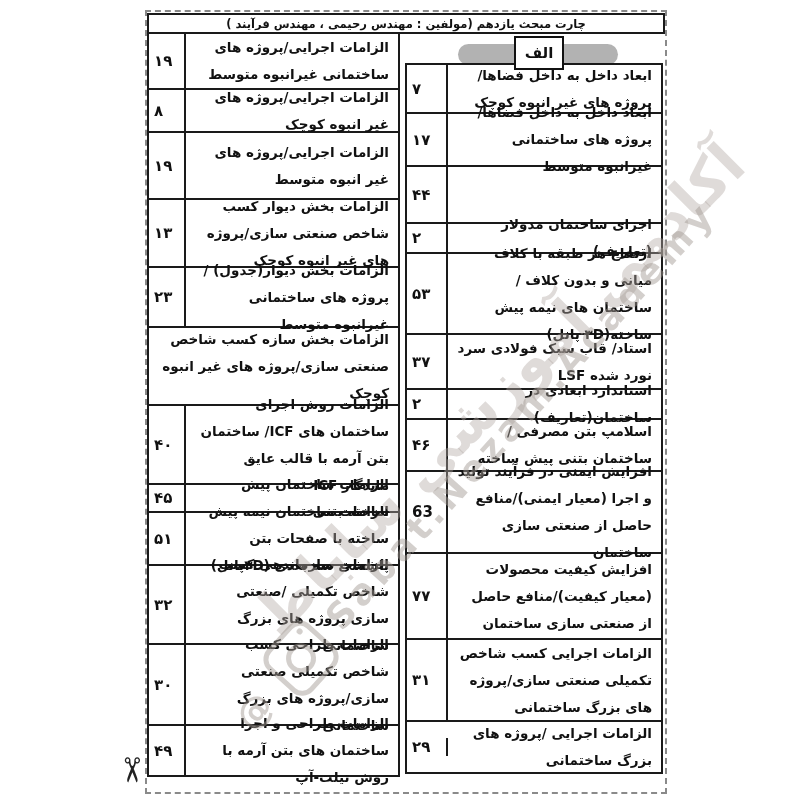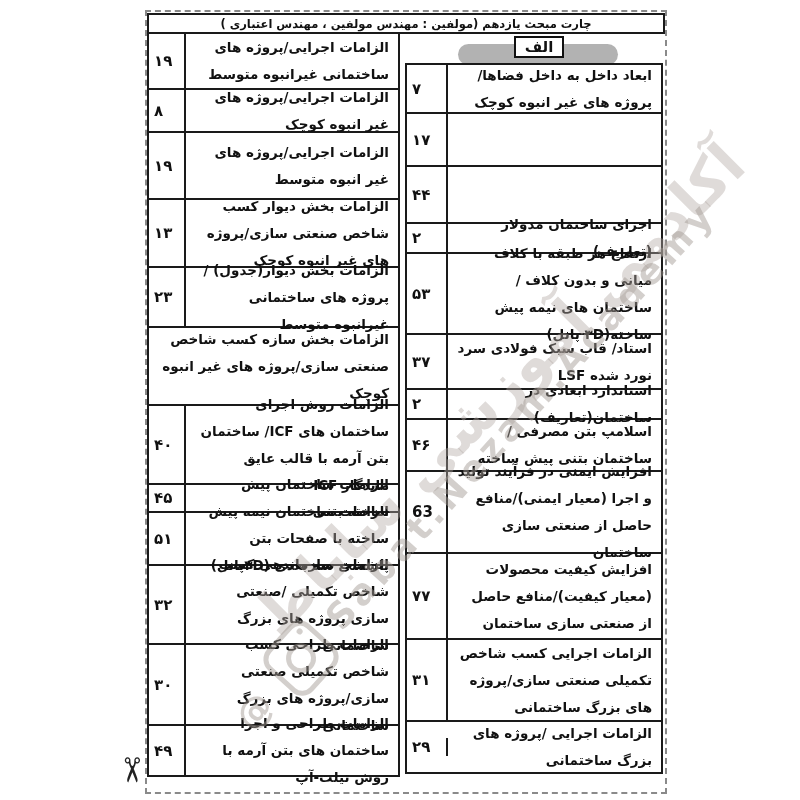--- a/index.html
+++ b/index.html
@@ -15,21 +15,21 @@
     position:absolute;left:147px;top:13px;width:514px;height:17px;
     border:2px solid #1a1a1a;background:#fff;box-sizing:content-box;
     display:flex;align-items:center;justify-content:center;
     font-size:11.5px;font-weight:bold;direction:rtl;white-space:nowrap;
   }
   .alef-pill{
     position:absolute;left:458px;top:44px;width:160px;height:21px;
     background:#b2b2b2;border-radius:11px;
   }
   .alef-box{
-    position:absolute;left:514px;top:36px;width:50px;height:22px;
+    position:absolute;left:514px;top:36px;width:50px;height:34px;
     background:#fff;border:2.5px solid #111;box-sizing:border-box;
     display:flex;align-items:center;justify-content:center;
     font-size:15px;font-weight:bold;z-index:3;direction:rtl;
   }
   .tbl{
     position:absolute;background:transparent;border:2px solid #1a1a1a;
     display:flex;flex-direction:column;box-sizing:content-box;
   }
   .tbl-left{left:147px;top:32px;width:249px;}
   .tbl-right{left:405px;top:63px;width:254px;}
@@ -82,21 +82,21 @@
   }
 </style>
 </head>
 <body>
 
 <div class="page">
 
   <div class="dashed-frame"></div>
 
   <div class="title-box">
-    <span>چارت مبحث یازدهم (مولفین : مهندس مولفین ، مهندس اعتباری )</span>
+    <span>چارت مبحث یازدهم (مولفین : مهندس رحیمی ، مهندس فرآیند )</span>
   </div>
 
   <div class="alef-pill"></div>
   <div class="alef-box">
     <span>الف</span>
   </div>
 
   <div id="left-table" class="tbl tbl-left">
       <div class="trow" style="height: 56px;">
         <div class="num-cell">۱۹</div>
@@ -146,20 +146,21 @@
         <div class="text-cell">الزامات طراحی و اجرا ساختمان های بتن آرمه با روش تیلت-آپ</div>
       </div>
     </div>
   <div id="right-table" class="tbl tbl-right">
       <div class="trow" style="height: 49px;">
         <div class="num-cell">۷</div>
         <div class="text-cell">ابعاد داخل به داخل فضاها/پروژه های غیر انبوه کوچک</div>
       </div>
       <div class="trow" style="height: 53px;">
         <div class="num-cell">۱۷</div>
+        <div class="text-cell">ابعاد داخل به داخل فضاها/پروژه های ساختمانی غیرانبوه متوسط</div>
       </div>
       <div class="trow" style="height: 57px;">
         <div class="num-cell">۴۴</div>
       </div>
       <div class="trow" style="height: 30px;">
         <div class="num-cell">۲</div>
         <div class="text-cell">اجزای ساختمان مدولار (تعاریف)</div>
       </div>
       <div class="trow" style="height: 81px;">
         <div class="num-cell">۵۳</div>

